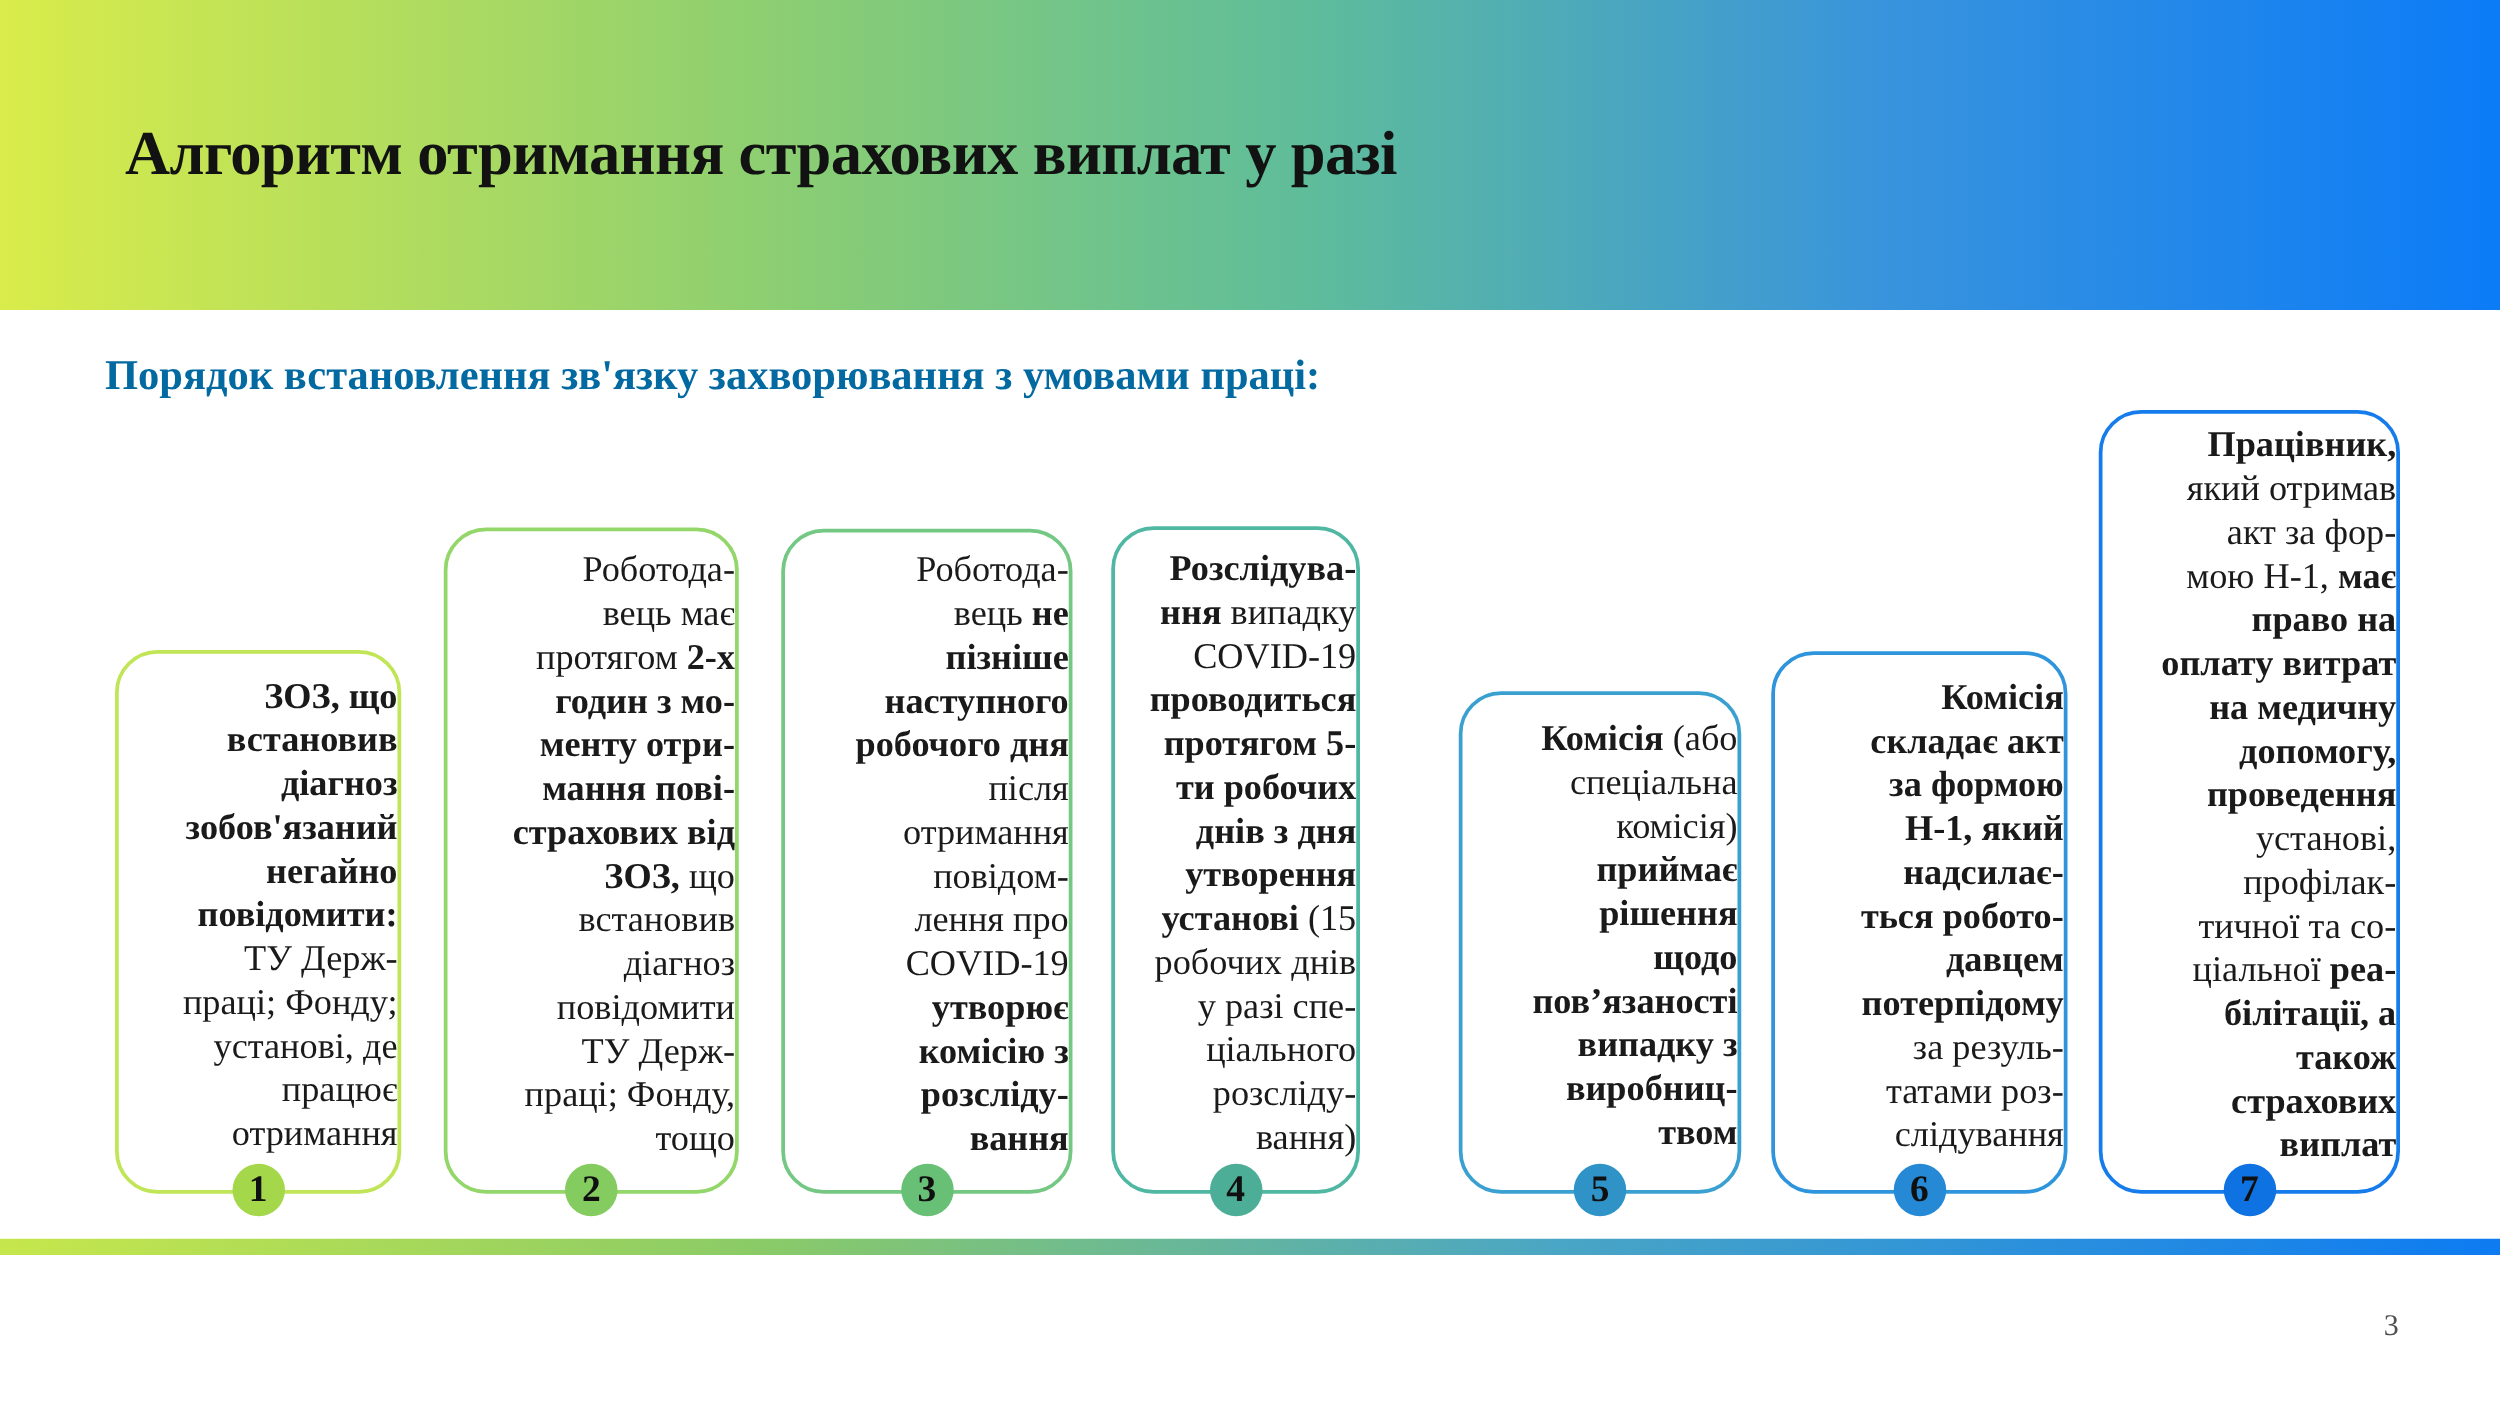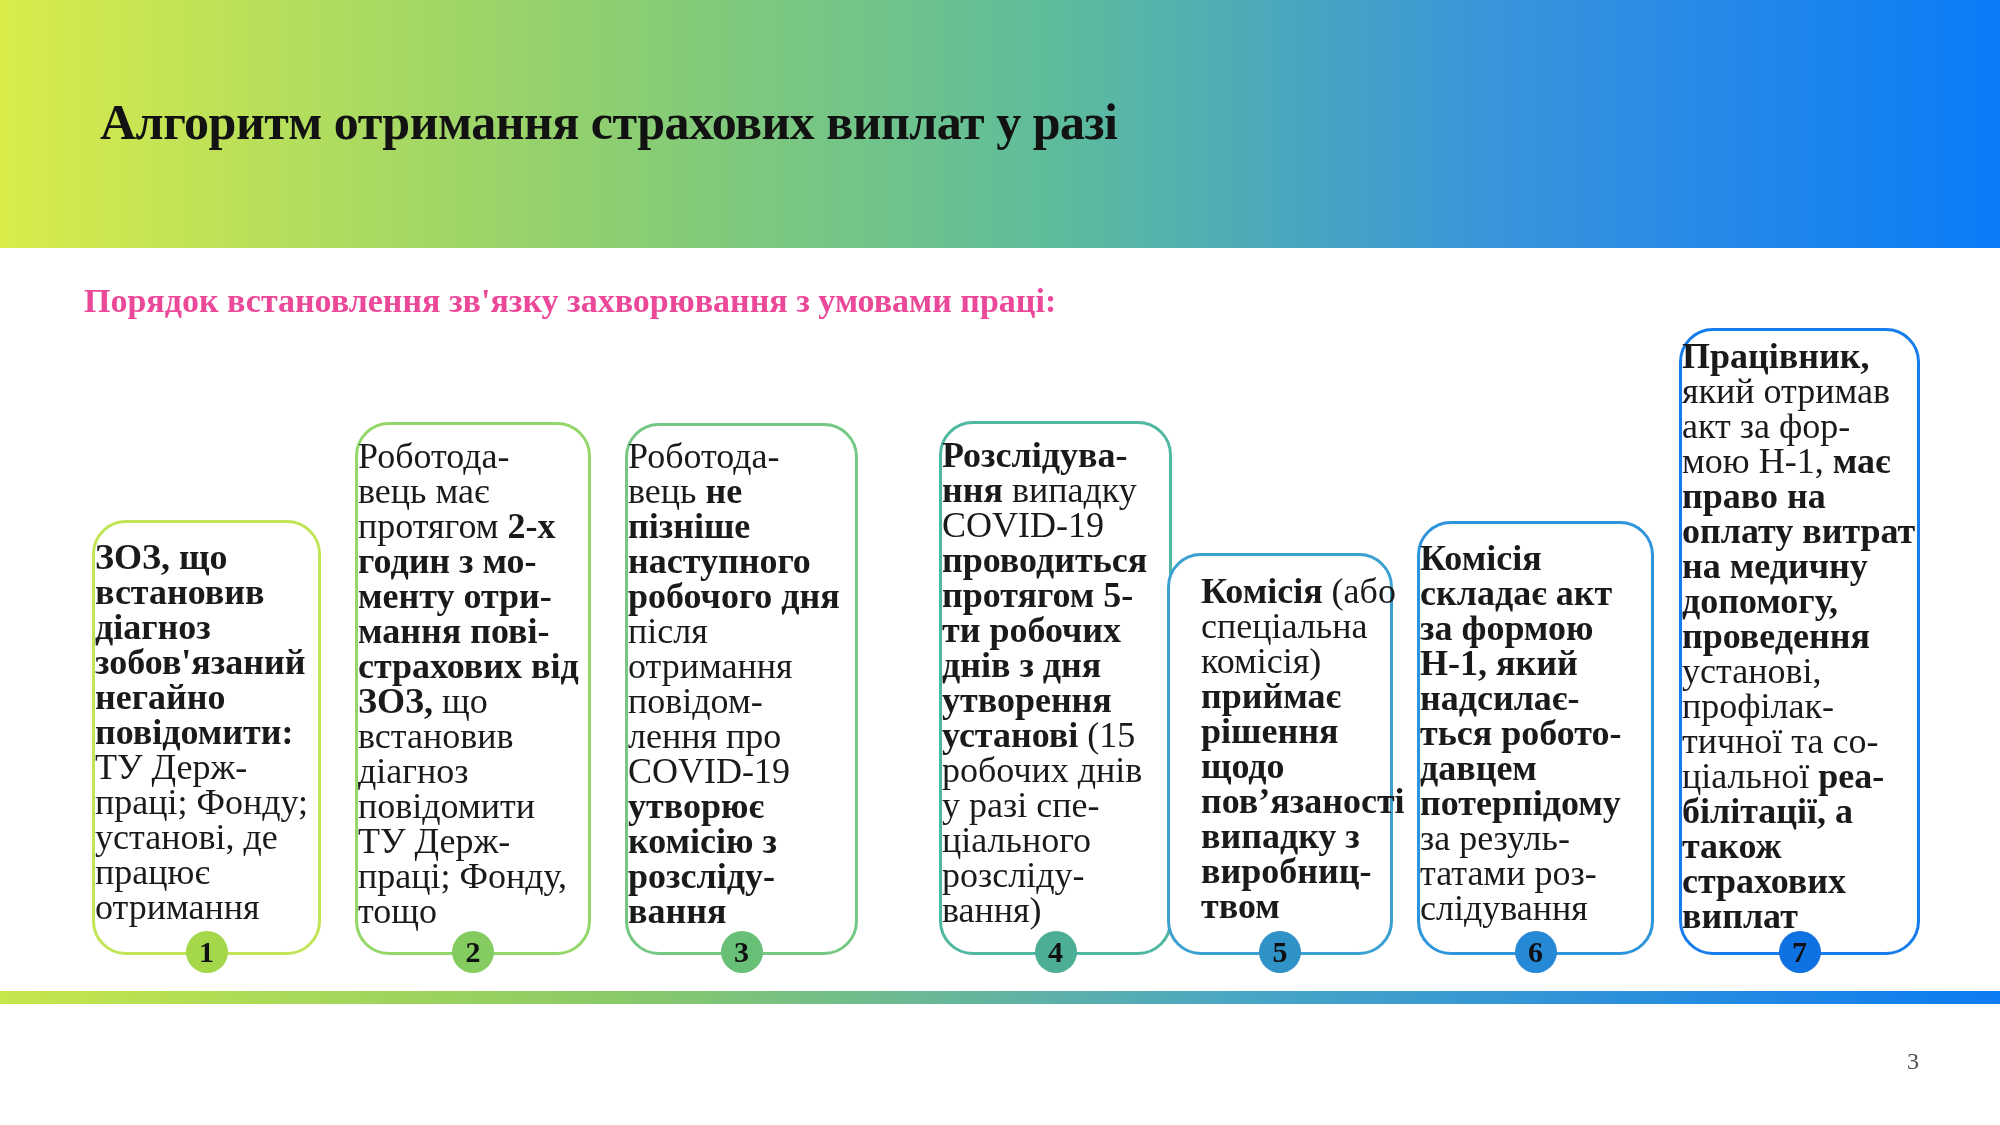--- a/index.html
+++ b/index.html
@@ -12,29 +12,29 @@
     position:absolute;left:0;top:0;width:2000px;height:248px;
     background:linear-gradient(90deg,#d9ec4a 0%,#8ecf70 30%,#5fbd9a 52%,#3994dc 75%,#0b7bf7 100%);
   }
   .slide-title{
     position:absolute;left:100px;top:88px;
     font-size:50px;line-height:69px;font-weight:700;color:#121212;
     letter-spacing:-0.5px;white-space:nowrap;
   }
   .subtitle{
     position:absolute;left:84px;top:282px;
-    font-size:34px;font-weight:700;color:#ec4899;white-space:nowrap;
+    font-size:34px;font-weight:700;color:#0369a1;white-space:nowrap;
   }
   .cards-row{position:absolute;left:0;top:0;width:2000px;height:1125px;}
   .card{
     position:absolute;background:#fff;border:3px solid #999;border-radius:34px;
     display:flex;align-items:center;justify-content:center;box-sizing:border-box;
   }
   .card-body{
-    width:100%;text-align:left;font-size:36px;line-height:35px;color:#1a1a1a;
+    width:100%;text-align:right;font-size:29px;line-height:35px;color:#1a1a1a;
     font-weight:400;padding-bottom:10px;
   }
   .card-body .line{white-space:nowrap;}
   .card-body .bold{font-weight:700;}
   .circle{
     position:absolute;left:50%;bottom:-21px;transform:translateX(-50%);
     width:42px;height:42px;border-radius:50%;
     font-size:30px;font-weight:700;color:#101010;line-height:42px;text-align:center;
   }
   .footer-bar{
@@ -103,21 +103,21 @@
           <div class="line"><span>повідом-</span></div>
           <div class="line"><span>лення про</span></div>
           <div class="line"><span>COVID-19</span></div>
           <div class="line"><span class="bold">утворює</span></div>
           <div class="line"><span class="bold">комісію з</span></div>
           <div class="line"><span class="bold">розсліду-</span></div>
           <div class="line"><span class="bold">вання</span></div>
         </div>
         <div class="circle" style="background: rgb(104, 191, 118);">3</div>
       </div>
-      <div class="card" style="left: 939px; top: 421px; width: 233px; height: 534px; border-color: rgb(79, 183, 162);">
+      <div class="card" style="left: 889px; top: 421px; width: 199px; height: 534px; border-color: rgb(79, 183, 162);">
         <div class="card-body">
           <div class="line"><span class="bold">Розслідува-</span></div>
           <div class="line"><span class="bold">ння </span><span>випадку</span></div>
           <div class="line"><span>COVID-19</span></div>
           <div class="line"><span class="bold">проводиться</span></div>
           <div class="line"><span class="bold">протягом 5-</span></div>
           <div class="line"><span class="bold">ти робочих</span></div>
           <div class="line"><span class="bold">днів з дня</span></div>
           <div class="line"><span class="bold">утворення</span></div>
           <div class="line"><span class="bold">установі </span><span>(15</span></div>

